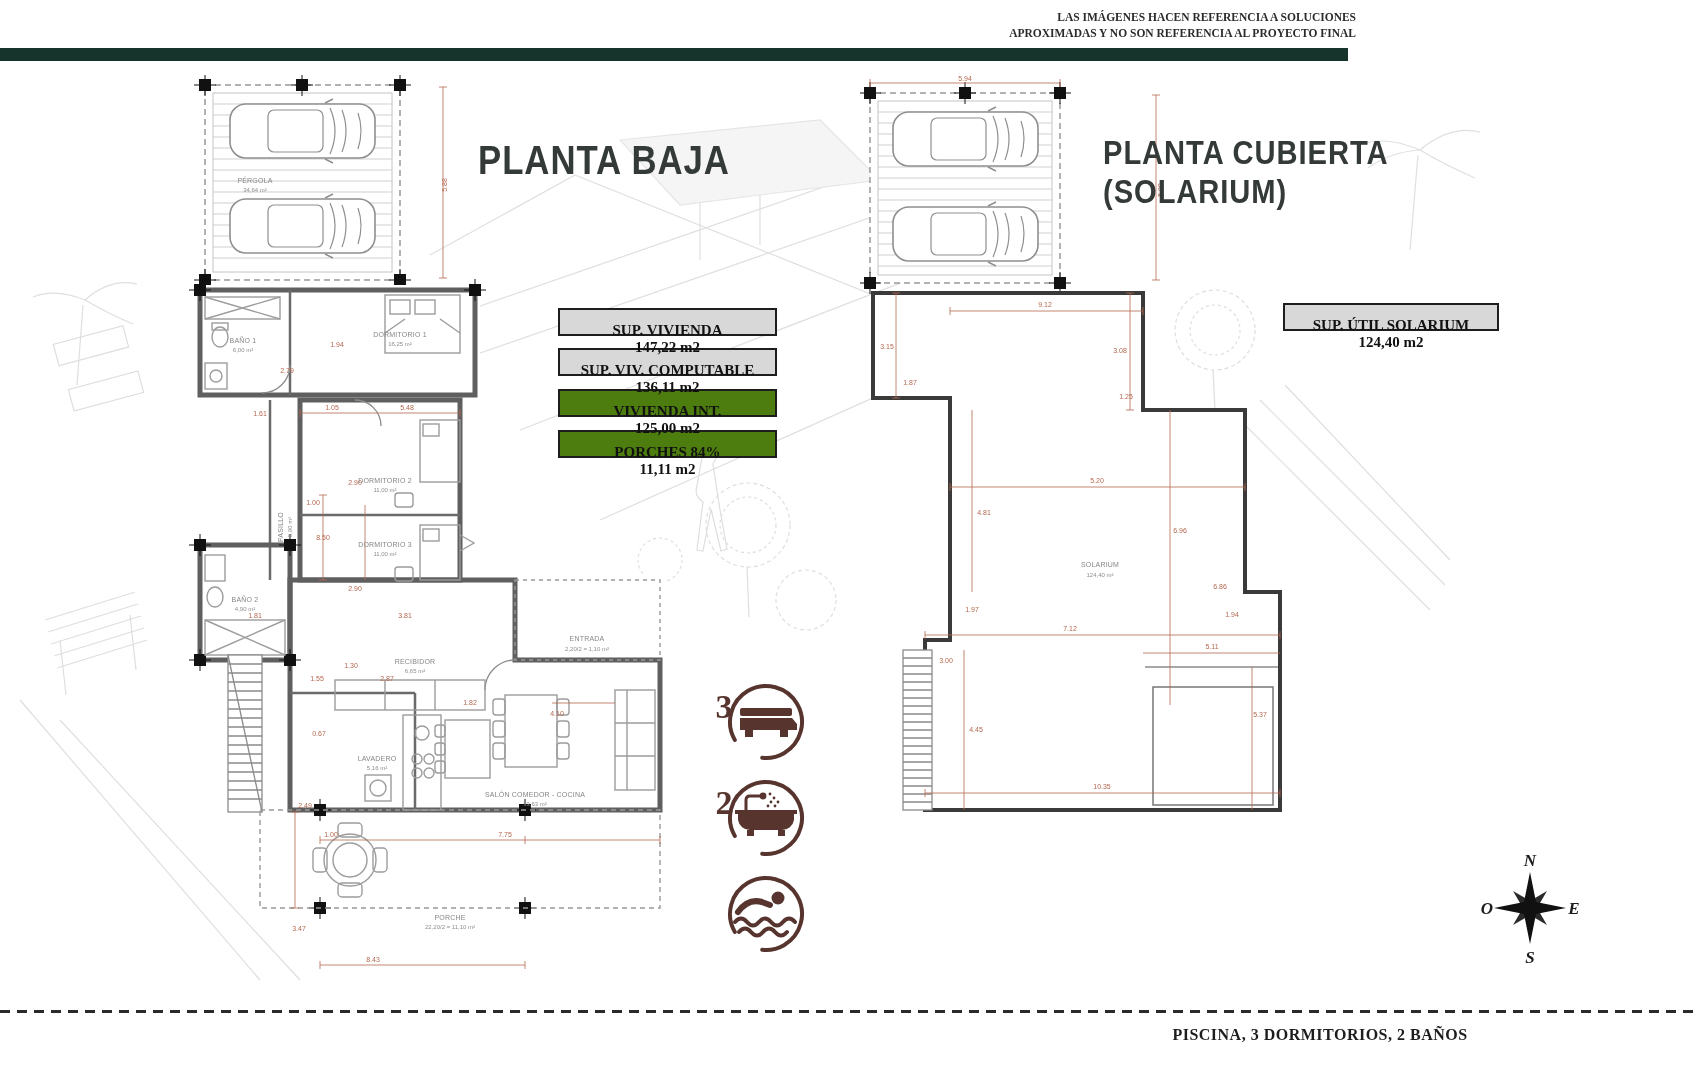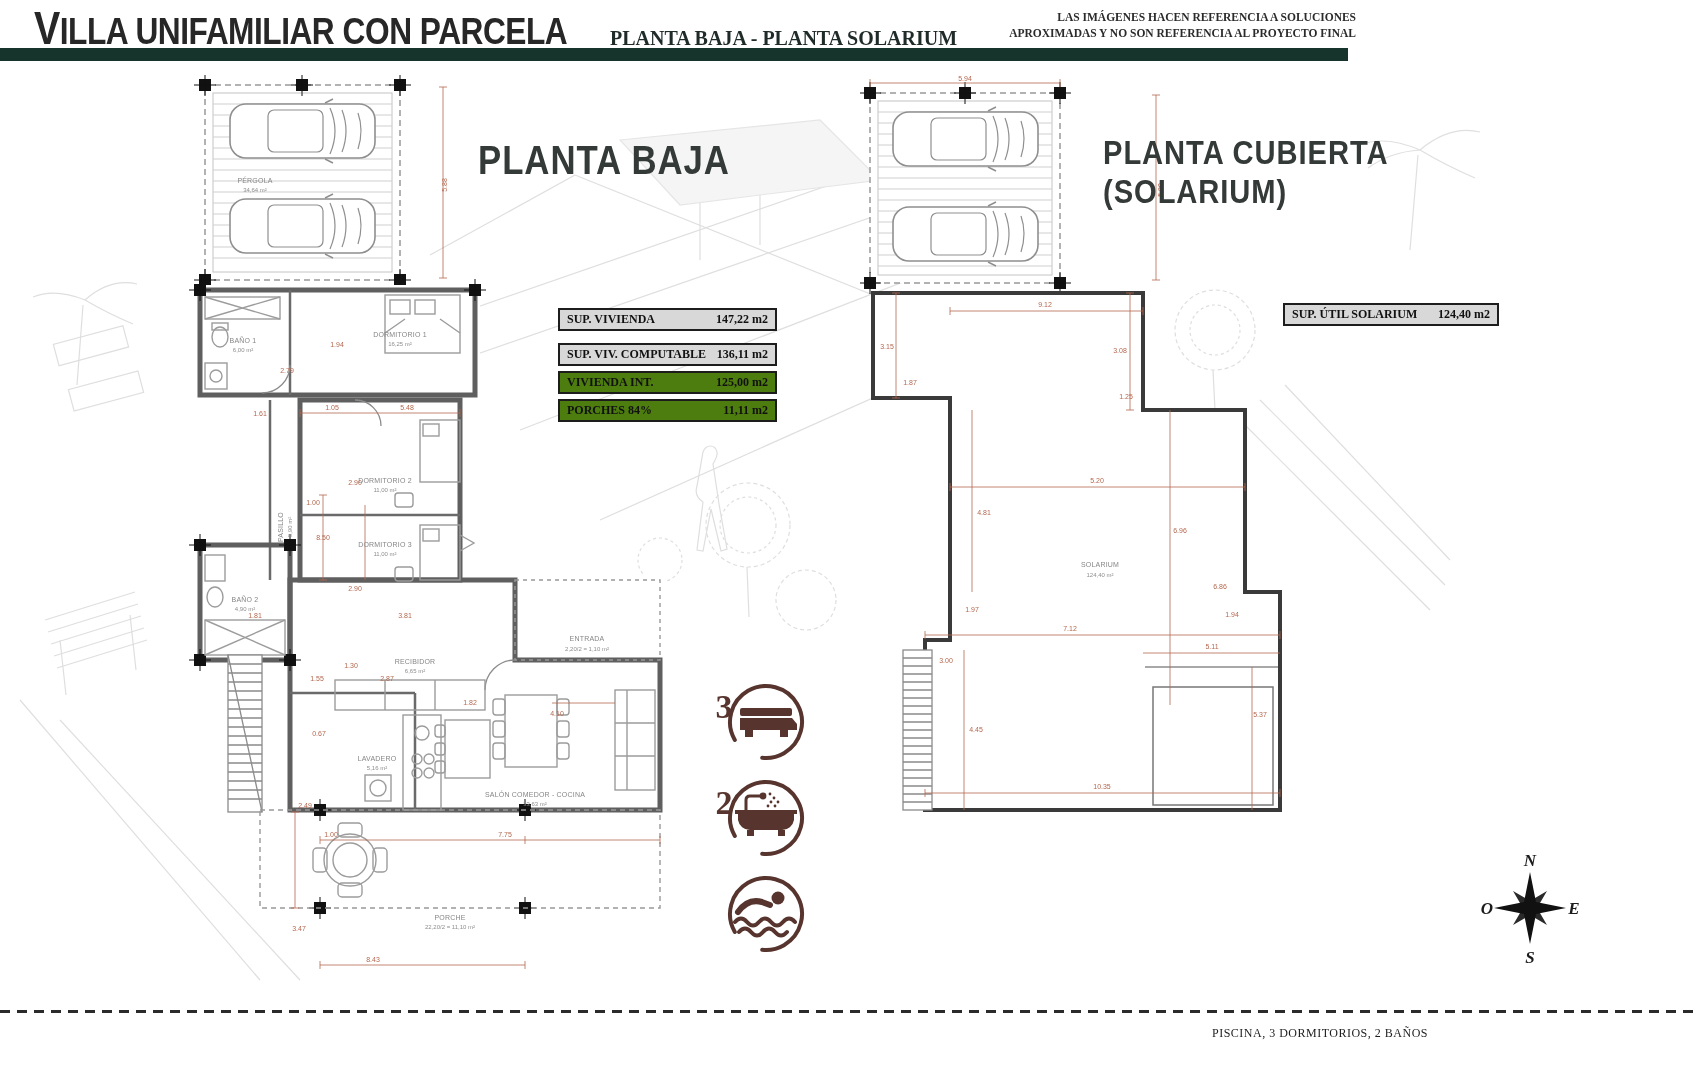--- a/index.html
+++ b/index.html
@@ -19,25 +19,25 @@
   
   .plan-title{font-weight:bold;color:#343a38;letter-spacing:1px;transform:scale(.94,1.1);
               transform-origin:left top;}
   .pt-baja{left:478px;top:138px;font-size:37px;}
   .pt-sol{left:1103px;top:133px;font-size:31px;line-height:1.16;}
   
   .atable{width:219px;}
   .t-baja{left:558px;top:308px;}
   .t-sol{left:1283px;top:303px;width:216px;}
   .arow{box-sizing:border-box;height:23px;border:2px solid #1d1d1d;display:flex;
-        justify-content:space-between;align-items:center;padding:4px 7px;
-        font-family:"Liberation Serif",serif;font-weight:bold;font-size:12px;color:#111;}
+        justify-content:space-between;align-items:center;padding:12px 7px;
+        font-family:"Liberation Serif",serif;font-weight:bold;font-size:15px;color:#111;flex-direction:column;}
   .arow.hl{background:#d8d8d8;}
   .arow.wh{background:#4d7c0f;}
-  .mb12{margin-bottom:12px;}.mb4{margin-bottom:5px;}
+  .mb12{margin-bottom:12px;}.mb4{margin-bottom:13px;}
   
   svg text{font-family:"Liberation Sans",sans-serif;}
   .wall{fill:none;stroke:#5f5f5f;stroke-width:5;}
   .wallfill{fill:#ffffff;stroke:none;}
   .wall2{fill:none;stroke:#6a6a6a;stroke-width:2.5;}
   .thin{fill:none;stroke:#8b8b8b;stroke-width:1.3;}
   .furn{fill:none;stroke:#9c9c9c;stroke-width:1.4;}
   .dimline{stroke:var(--dimension,#b4674e);stroke-width:.8;fill:none;}
   .dim{fill:var(--dimension,#b4674e);font-size:7px;text-anchor:middle;}
   .rname{fill:#868686;font-size:7px;text-anchor:middle;letter-spacing:.2px;}
@@ -51,21 +51,21 @@
              font-family:"Liberation Serif",serif;text-anchor:middle;}
   .glyph{fill:var(--icon,#57352e);stroke:none;}
   .glyph-stroke{stroke:var(--icon,#57352e);fill:none;}
   
   .compass-letter{fill:#1c1c1c;font-family:"Liberation Serif",serif;font-weight:bold;
                   font-style:italic;font-size:17px;text-anchor:middle;}
   
   .dash-sep{left:0;top:1010px;width:1700px;height:3px;
             background:repeating-linear-gradient(90deg,#2b2b2b 0 10px,transparent 10px 17px);}
   .footer-text{left:1020px;top:1026px;width:600px;text-align:center;
-               font-family:"Liberation Serif",serif;font-weight:normal;font-size:12px;
+               font-family:"Liberation Serif",serif;font-weight:bold;font-size:16px;
                letter-spacing:.5px;color:#1d1d1d;}
 </style>
 </head>
 <body>
 
 <div class="sheet">
 
   <svg class="abs" style="left:0;top:0" width="1700" height="1080" viewBox="0 0 1700 1080">
     <g class="sketch">
       <path d="M440,320 L930,150"></path>
@@ -350,24 +350,20 @@
       <text class="dim" x="400" y="642">5.37</text>
       <text class="dim" x="116" y="657">4.45</text>
       <text class="dim" x="242" y="714">10.35</text>
     </g>
     <g>
       <text class="rname" x="240" y="492">SOLARIUM</text>
       <text class="rarea" x="240" y="502">124,40 m²</text>
     </g>
   </svg>
 
-  <div class="abs title-row">
-    <span class="main-title">VILLA UNIFAMILIAR CON PARCELA</span>
-    <span class="subtitle">PLANTA BAJA - PLANTA SOLARIUM</span>
-  </div>
   <div class="abs disclaimer">
     <div>LAS IMÁGENES HACEN REFERENCIA A SOLUCIONES</div>
     <div>APROXIMADAS Y NO SON REFERENCIA AL PROYECTO FINAL</div>
   </div>
   <div class="abs green-bar"></div>
 
   <div class="abs plan-title pt-baja">PLANTA BAJA</div>
   <div class="abs plan-title pt-sol">
     <div>PLANTA CUBIERTA</div>
     <div>(SOLARIUM)</div>

